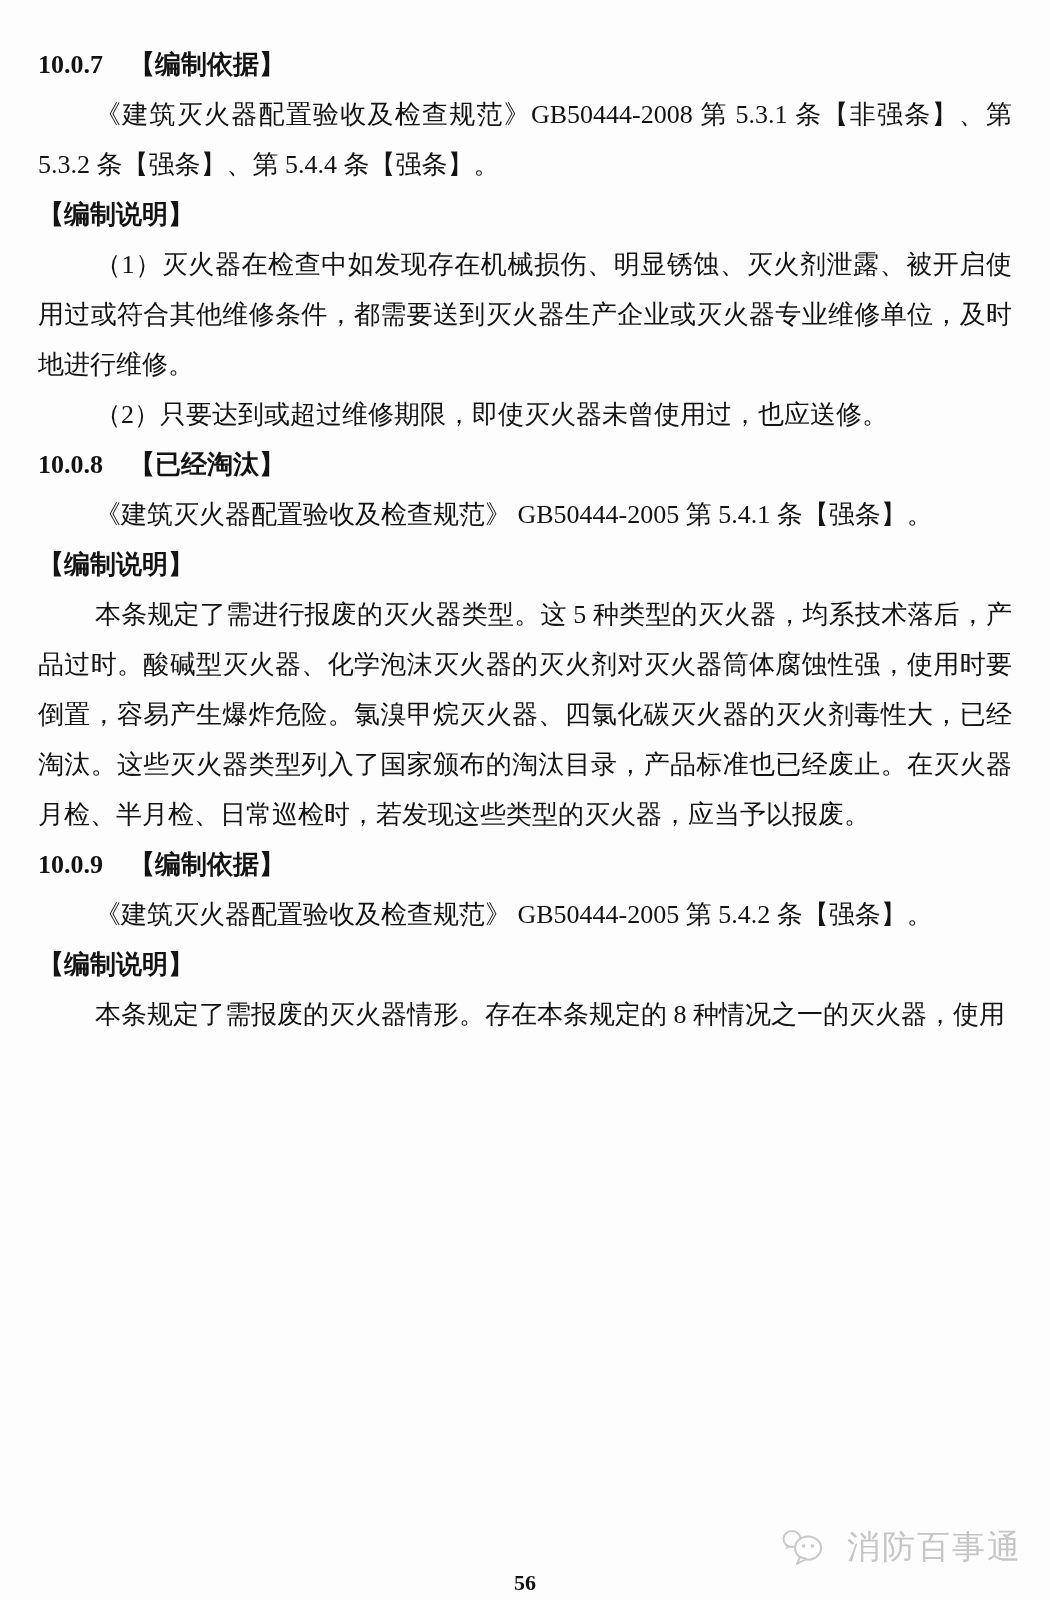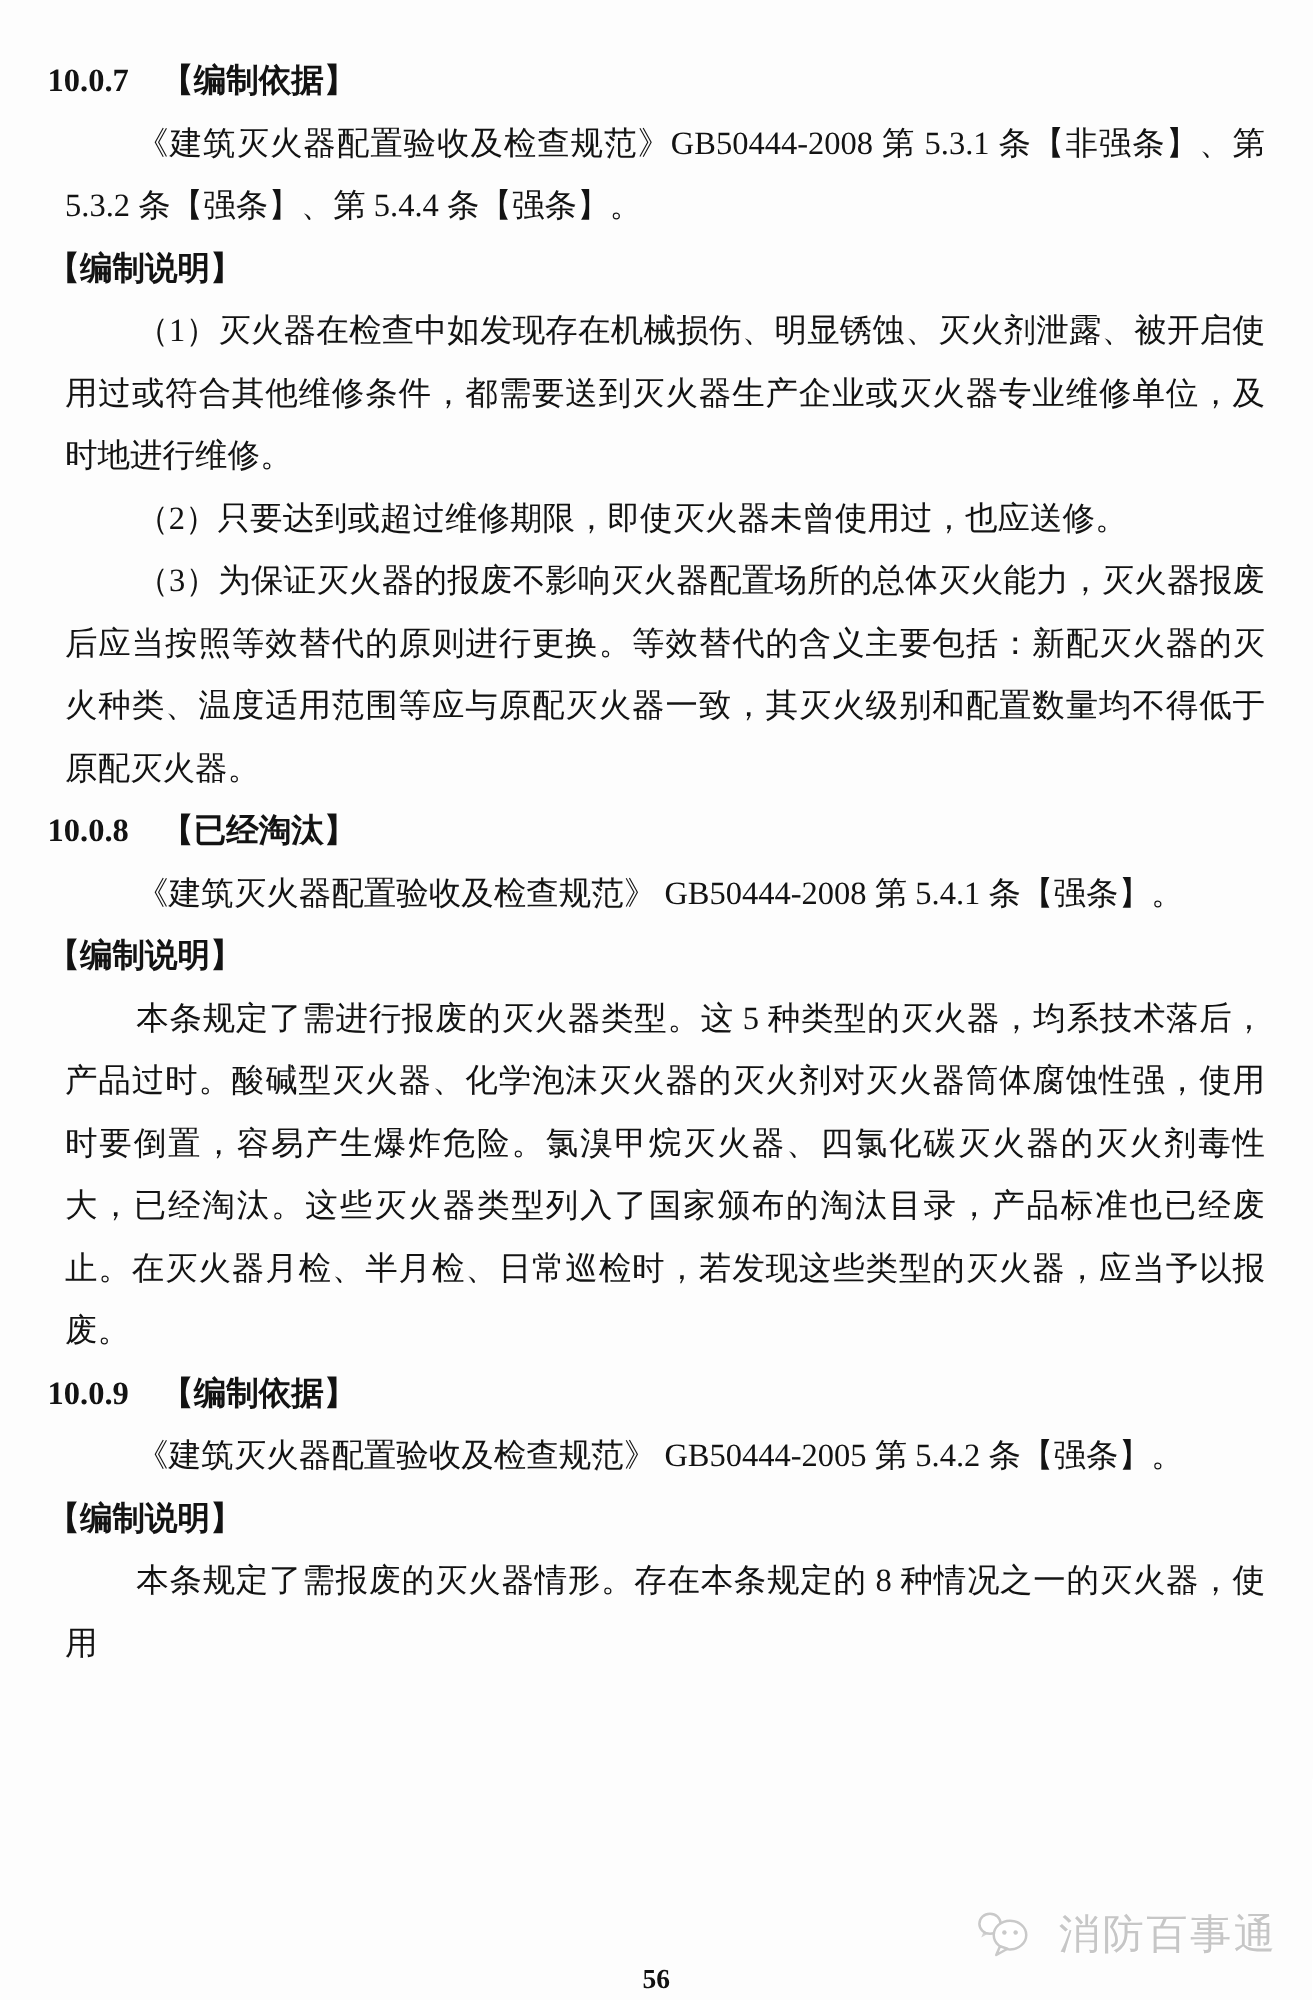--- a/index.html
+++ b/index.html
@@ -24,21 +24,20 @@
     width: 974px;
   }
   .block {
     font-size: 26px;
     line-height: 50px;
     margin: 0;
   }
   .para {
     text-align: justify;
     text-indent: 57px;
-    margin-left: 14px;
   }
   .heading {
     font-weight: 700;
     text-align: left;
     text-indent: 0;
   }
   .footer-watermark {
     position: absolute;
     right: 28px;
     bottom: 30px;
@@ -70,23 +69,22 @@
 
 <div class="page">
 
   <div class="doc-body">
 
   <div class="block heading">10.0.7　【编制依据】</div>
       <div class="block para">《建筑灭火器配置验收及检查规范》GB50444-2008 第 5.3.1 条【非强条】、第 5.3.2 条【强条】、第 5.4.4 条【强条】。</div>
       <div class="block heading">【编制说明】</div>
       <div class="block para">（1）灭火器在检查中如发现存在机械损伤、明显锈蚀、灭火剂泄露、被开启使用过或符合其他维修条件，都需要送到灭火器生产企业或灭火器专业维修单位，及时地进行维修。</div>
       <div class="block para">（2）只要达到或超过维修期限，即使灭火器未曾使用过，也应送修。</div>
-      <div class="block para">（3）为保证灭火器的报废不影响灭火器配置场所的总体灭火能力，灭火器报废后应当按照等效替代的原则进行更换。等效替代的含义主要包括：新配灭火器的灭火种类、温度适用范围等应与原配灭火器一致，其灭火级别和配置数量均不得低于原配灭火器。</div>
       <div class="block heading">10.0.8　【已经淘汰】</div>
-      <div class="block para">《建筑灭火器配置验收及检查规范》 GB50444-2008 第 5.4.1 条【强条】。</div>
+      <div class="block para">《建筑灭火器配置验收及检查规范》 GB50444-2005 第 5.4.1 条【强条】。</div>
       <div class="block heading">【编制说明】</div>
       <div class="block para">本条规定了需进行报废的灭火器类型。这 5 种类型的灭火器，均系技术落后，产品过时。酸碱型灭火器、化学泡沫灭火器的灭火剂对灭火器筒体腐蚀性强，使用时要倒置，容易产生爆炸危险。氯溴甲烷灭火器、四氯化碳灭火器的灭火剂毒性大，已经淘汰。这些灭火器类型列入了国家颁布的淘汰目录，产品标准也已经废止。在灭火器月检、半月检、日常巡检时，若发现这些类型的灭火器，应当予以报废。</div>
       <div class="block heading">10.0.9　【编制依据】</div>
       <div class="block para">《建筑灭火器配置验收及检查规范》 GB50444-2005 第 5.4.2 条【强条】。</div>
       <div class="block heading">【编制说明】</div>
       <div class="block para">本条规定了需报废的灭火器情形。存在本条规定的 8 种情况之一的灭火器，使用</div>
     </div>
 
   <div class="footer-watermark">
     <svg width="46" height="40" viewBox="0 0 46 40" fill="none" xmlns="http://www.w3.org/2000/svg">

